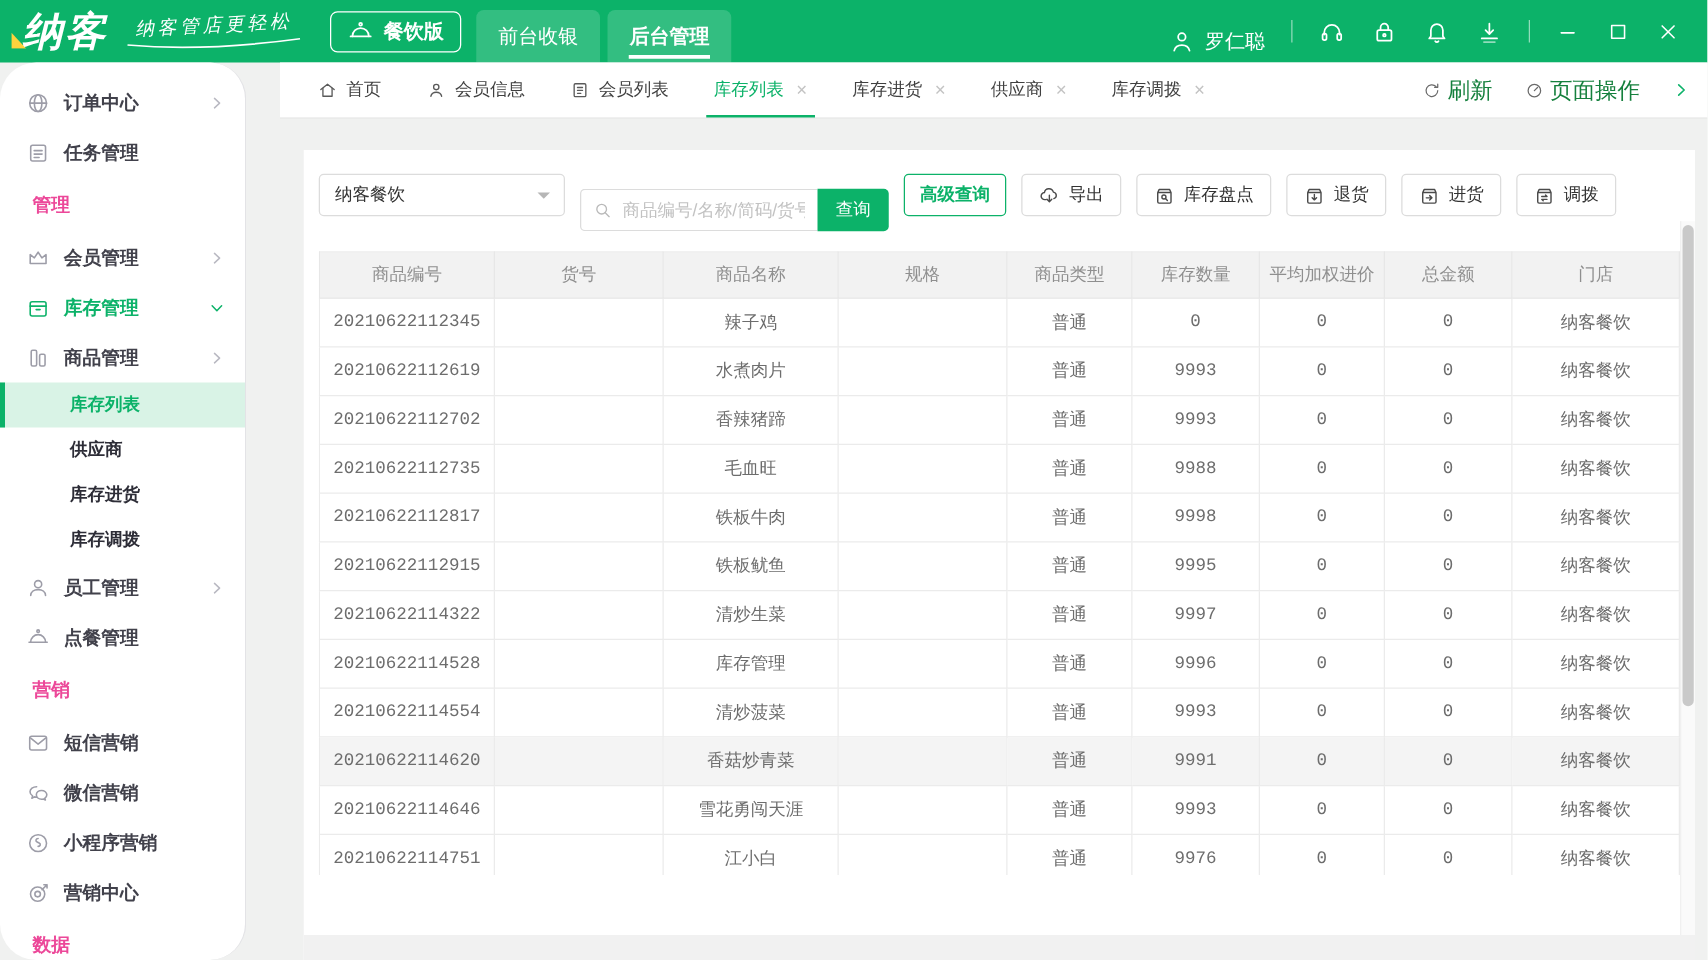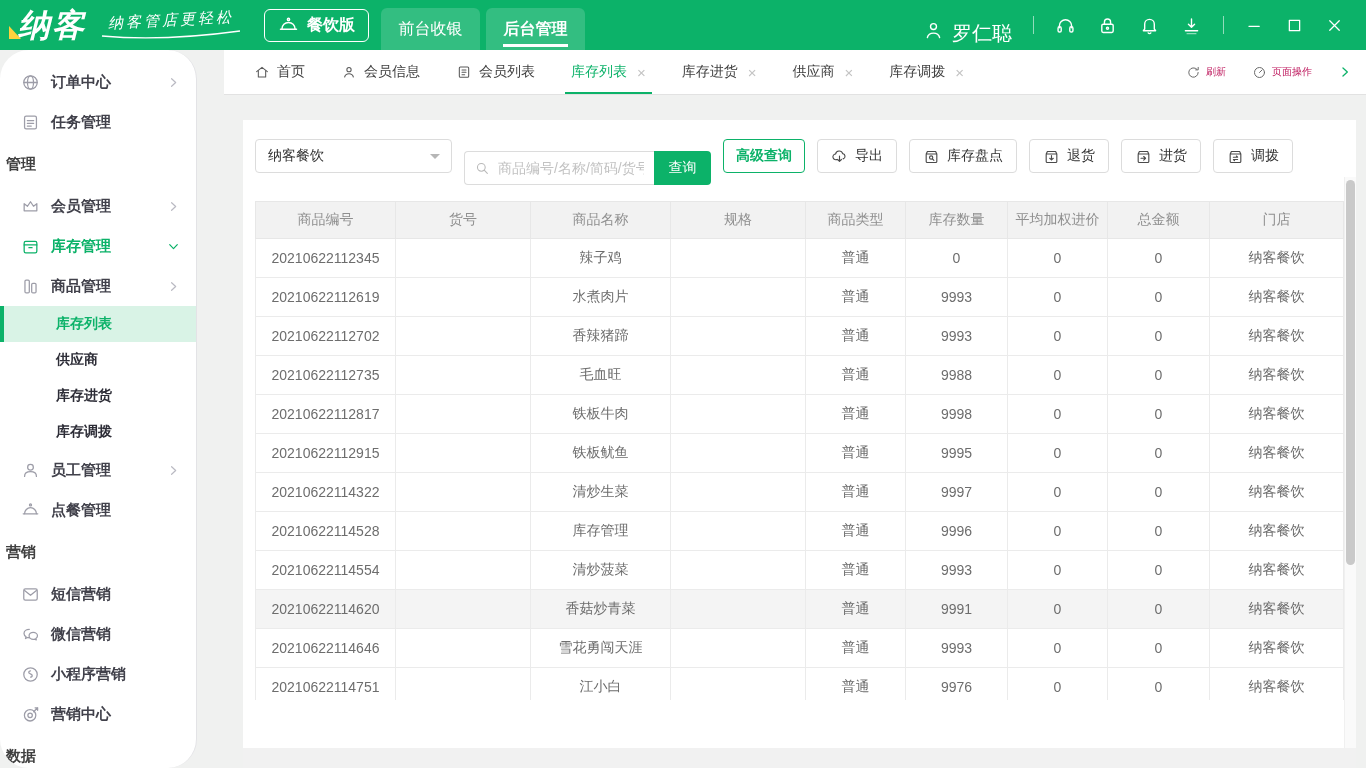--- a/index.html
+++ b/index.html
@@ -16,49 +16,49 @@
   .logo { position:relative; margin-left:18px; font-size:32px; font-weight:bold; font-style:italic; letter-spacing:2px; line-height:1; }
   .logo-accent { position:absolute; left:-9px; bottom:2px; width:12px; height:13px; background:var(--accent-yellow,#ffd23d); clip-path:polygon(0 100%,0 0,100% 100%); }
   .slogan-wrap { margin-left:14px; display:flex; flex-direction:column; align-items:center; }
   .slogan { font-size:15px; font-style:italic; letter-spacing:3px; transform:rotate(-3deg); white-space:nowrap; }
   .edition-btn { margin-left:22px; height:33px; border:1px solid #fff; border-radius:6px; background:transparent; color:#fff; display:flex; align-items:center; gap:8px; padding:0 13px; font-size:16px; font-weight:bold; cursor:pointer; }
   .topnav { display:flex; align-self:flex-end; margin-left:12px; gap:6px; }
   .topnav-tab { height:42px; width:99px; background:rgba(255,255,255,.16); border-radius:6px 6px 0 0; display:flex; align-items:center; justify-content:center; font-size:16px; color:#fff; position:relative; cursor:pointer; }
   .topnav-tab.active { font-weight:bold; }
   .topnav-tab.active::after { content:""; position:absolute; bottom:3px; left:17px; right:17px; height:3px; background:#fff; }
   .tb-right { margin-left:auto; display:flex; align-items:center; gap:21px; padding-right:22px; }
-  .tb-user { display:flex; gap:8px; font-size:20px; cursor:pointer;margin-top:16px; }
+  .tb-user { display:flex; align-items:center; gap:8px; font-size:16px; cursor:pointer;margin-top:16px; }
   .tb-divider { width:1px; height:18px; background:rgba(255,255,255,.55); }
   .tb-ic { width:21px; height:21px; color:#fff; cursor:pointer; }
   .win-ic { width:19px; height:19px; color:#fff; cursor:pointer; }
 
   
   .app-body { display:flex; height:718px; }
 
   
   .sidebar { width:197px; background:#fff; border-right:1px solid #e3e3e6; padding-top:12px; overflow:hidden; flex:none;border-radius:29px; }
   .s-item { height:40px; display:flex; align-items:center; gap:11px; padding:0 16px 0 21px; font-size:15px; font-weight:600; color:#41414b; cursor:pointer; }
   .s-item .s-icon { width:19px; height:19px; color:#9d9da8; flex:none; }
   .s-item .s-chevron { margin-left:auto; width:13px; height:13px; color:#b9b9c2; }
   .s-item.green, .s-item.green .s-icon, .s-item.green .s-chevron { color:var(--brand,#0cb269); }
-  .s-section { height:44px; display:flex; align-items:center; padding-left:6px; font-size:15px; font-weight:bold; color:#404040; }
+  .s-section { height:44px; display:flex; align-items:center; padding-left:26px; font-size:15px; font-weight:bold; color:#ec4899; }
   .s-sub { height:36px; display:flex; align-items:center; padding-left:52px; font-size:14px; font-weight:bold; color:#2d2d37; cursor:pointer; border-left:4px solid transparent; }
   .s-sub.active { background:var(--sidebar-active-bg,#d9f3e6); color:var(--brand,#0cb269); border-left-color:var(--brand,#0cb269); }
 
   
   .main { flex:1; display:flex; flex-direction:column; min-width:0;padding-left:27px; }
 
   .tabbar { height:45px; background:#fff; border-bottom:1px solid #e2e2e2; display:flex; align-items:center; padding:0 14px 0 30px; flex:none; }
   .tabs { display:flex; gap:36px; height:100%; align-items:center; }
   .tab { display:flex; align-items:center; gap:7px; font-size:14px; color:#404040; height:100%; position:relative; cursor:pointer; white-space:nowrap; }
   .tab .ticon { width:16px; height:16px; color:#5a5a5a; }
   .tab.active { color:var(--brand,#0cb269); }
   .tab .underline { position:absolute; left:-6px; right:-6px; bottom:0; height:2px; background:var(--brand,#0cb269); }
   .tab-close { color:#c3c3c3; font-size:15px; margin-left:3px; line-height:1; }
-  .tabbar-right { margin-left:auto; display:flex; align-items:center; gap:26px; font-size:10px; color:#be185d; }
+  .tabbar-right { margin-left:auto; display:flex; align-items:center; gap:26px; font-size:18px; color:#15803d; }
   .tr-item { display:flex; align-items:center; gap:5px; cursor:pointer; }
   .tr-item .ticon { width:15px; height:15px; color:#6a6a6a; }
   .green-chev { width:14px; height:14px; color:var(--brand,#0cb269); cursor:pointer; }
 
   .content { flex:1; padding:25px 10px 0 19px; background:#f0f1f0; min-height:0; }
   .panel { background:#fff; height:648px; position:relative; padding:7px 12px 0; }
 
   
   .toolbar { display:flex; gap:12px; margin-bottom:16px; align-items:center; }
   .select { width:197px; height:34px; border:1px solid #dcdcdc; border-radius:4px; display:flex; align-items:center; padding:0 11px 0 12px; font-size:14px; color:#333; cursor:pointer; flex:none; }
@@ -67,21 +67,21 @@
   .searchbox { width:190px; height:34px; border:1px solid #dcdcdc; border-right:none; border-radius:4px 0 0 4px; display:flex; align-items:center; padding:0 8px 0 9px; gap:6px; }
   .searchbox .sic { width:16px; height:16px; color:#b9b9b9; flex:none; }
   .searchbox input { border:none; outline:none; font-size:14px; width:100%; color:#333; font-family:inherit; background:transparent; }
   .searchbox input::placeholder { color:#c2c2c2; }
   .btn-primary { width:57px; height:34px; background:var(--brand,#0cb269); color:#fff; font-size:14px; border:none; border-radius:0 4px 4px 0; cursor:pointer; font-family:inherit; }
   .btn-outline-green { height:34px; padding:0 12px; border:1px solid var(--brand,#0cb269); color:var(--brand,#0cb269); background:#fff; border-radius:4px; font-size:14px; font-weight:bold; cursor:pointer; font-family:inherit; }
   .btn { height:34px; padding:0 13px; border:1px solid #dcdcdc; background:#fff; border-radius:4px; font-size:14px; color:#333; display:flex; align-items:center; gap:7px; cursor:pointer; font-family:inherit; }
   .btn .bicon { width:17px; height:17px; color:#4a4a4a; }
 
   
-  .table-wrap { height:499px; overflow:hidden; }
+  .table-wrap { height:499px; overflow:hidden;font-family:Liberation Mono, monospace; }
   table { width:100%; border-collapse:collapse; table-layout:fixed; }
   th { height:37px; background:var(--table-header-bg,#f2f2f2); color:#8f8f8f; font-weight:normal; font-size:14px; border:1px solid #e7e7e7; }
   td { height:39px; text-align:center; font-size:14px; color:#6d6d6d; border:1px solid #ebebeb; padding:0; overflow:hidden; white-space:nowrap; }
   tr.hl td { background:#f4f4f4; }
   col.c-code{width:140px} col.c-sku{width:135px} col.c-name{width:140px} col.c-spec{width:135px}
   col.c-type{width:100px} col.c-qty{width:102px} col.c-price{width:100px} col.c-total{width:102px} col.c-store{width:auto}
 
   .hscroll { position:absolute; left:0; right:0; bottom:0; height:20px; background:#f1f1f1; }
   .vscroll { position:absolute; top:57px; right:0; bottom:20px; width:12px; background:#fafafa; border-left:1px solid #f0f0f0; }
   .vthumb { position:absolute; top:3px; left:1px; width:9px; height:385px; background:#c9c9c9; border-radius:5px; cursor:pointer; }

